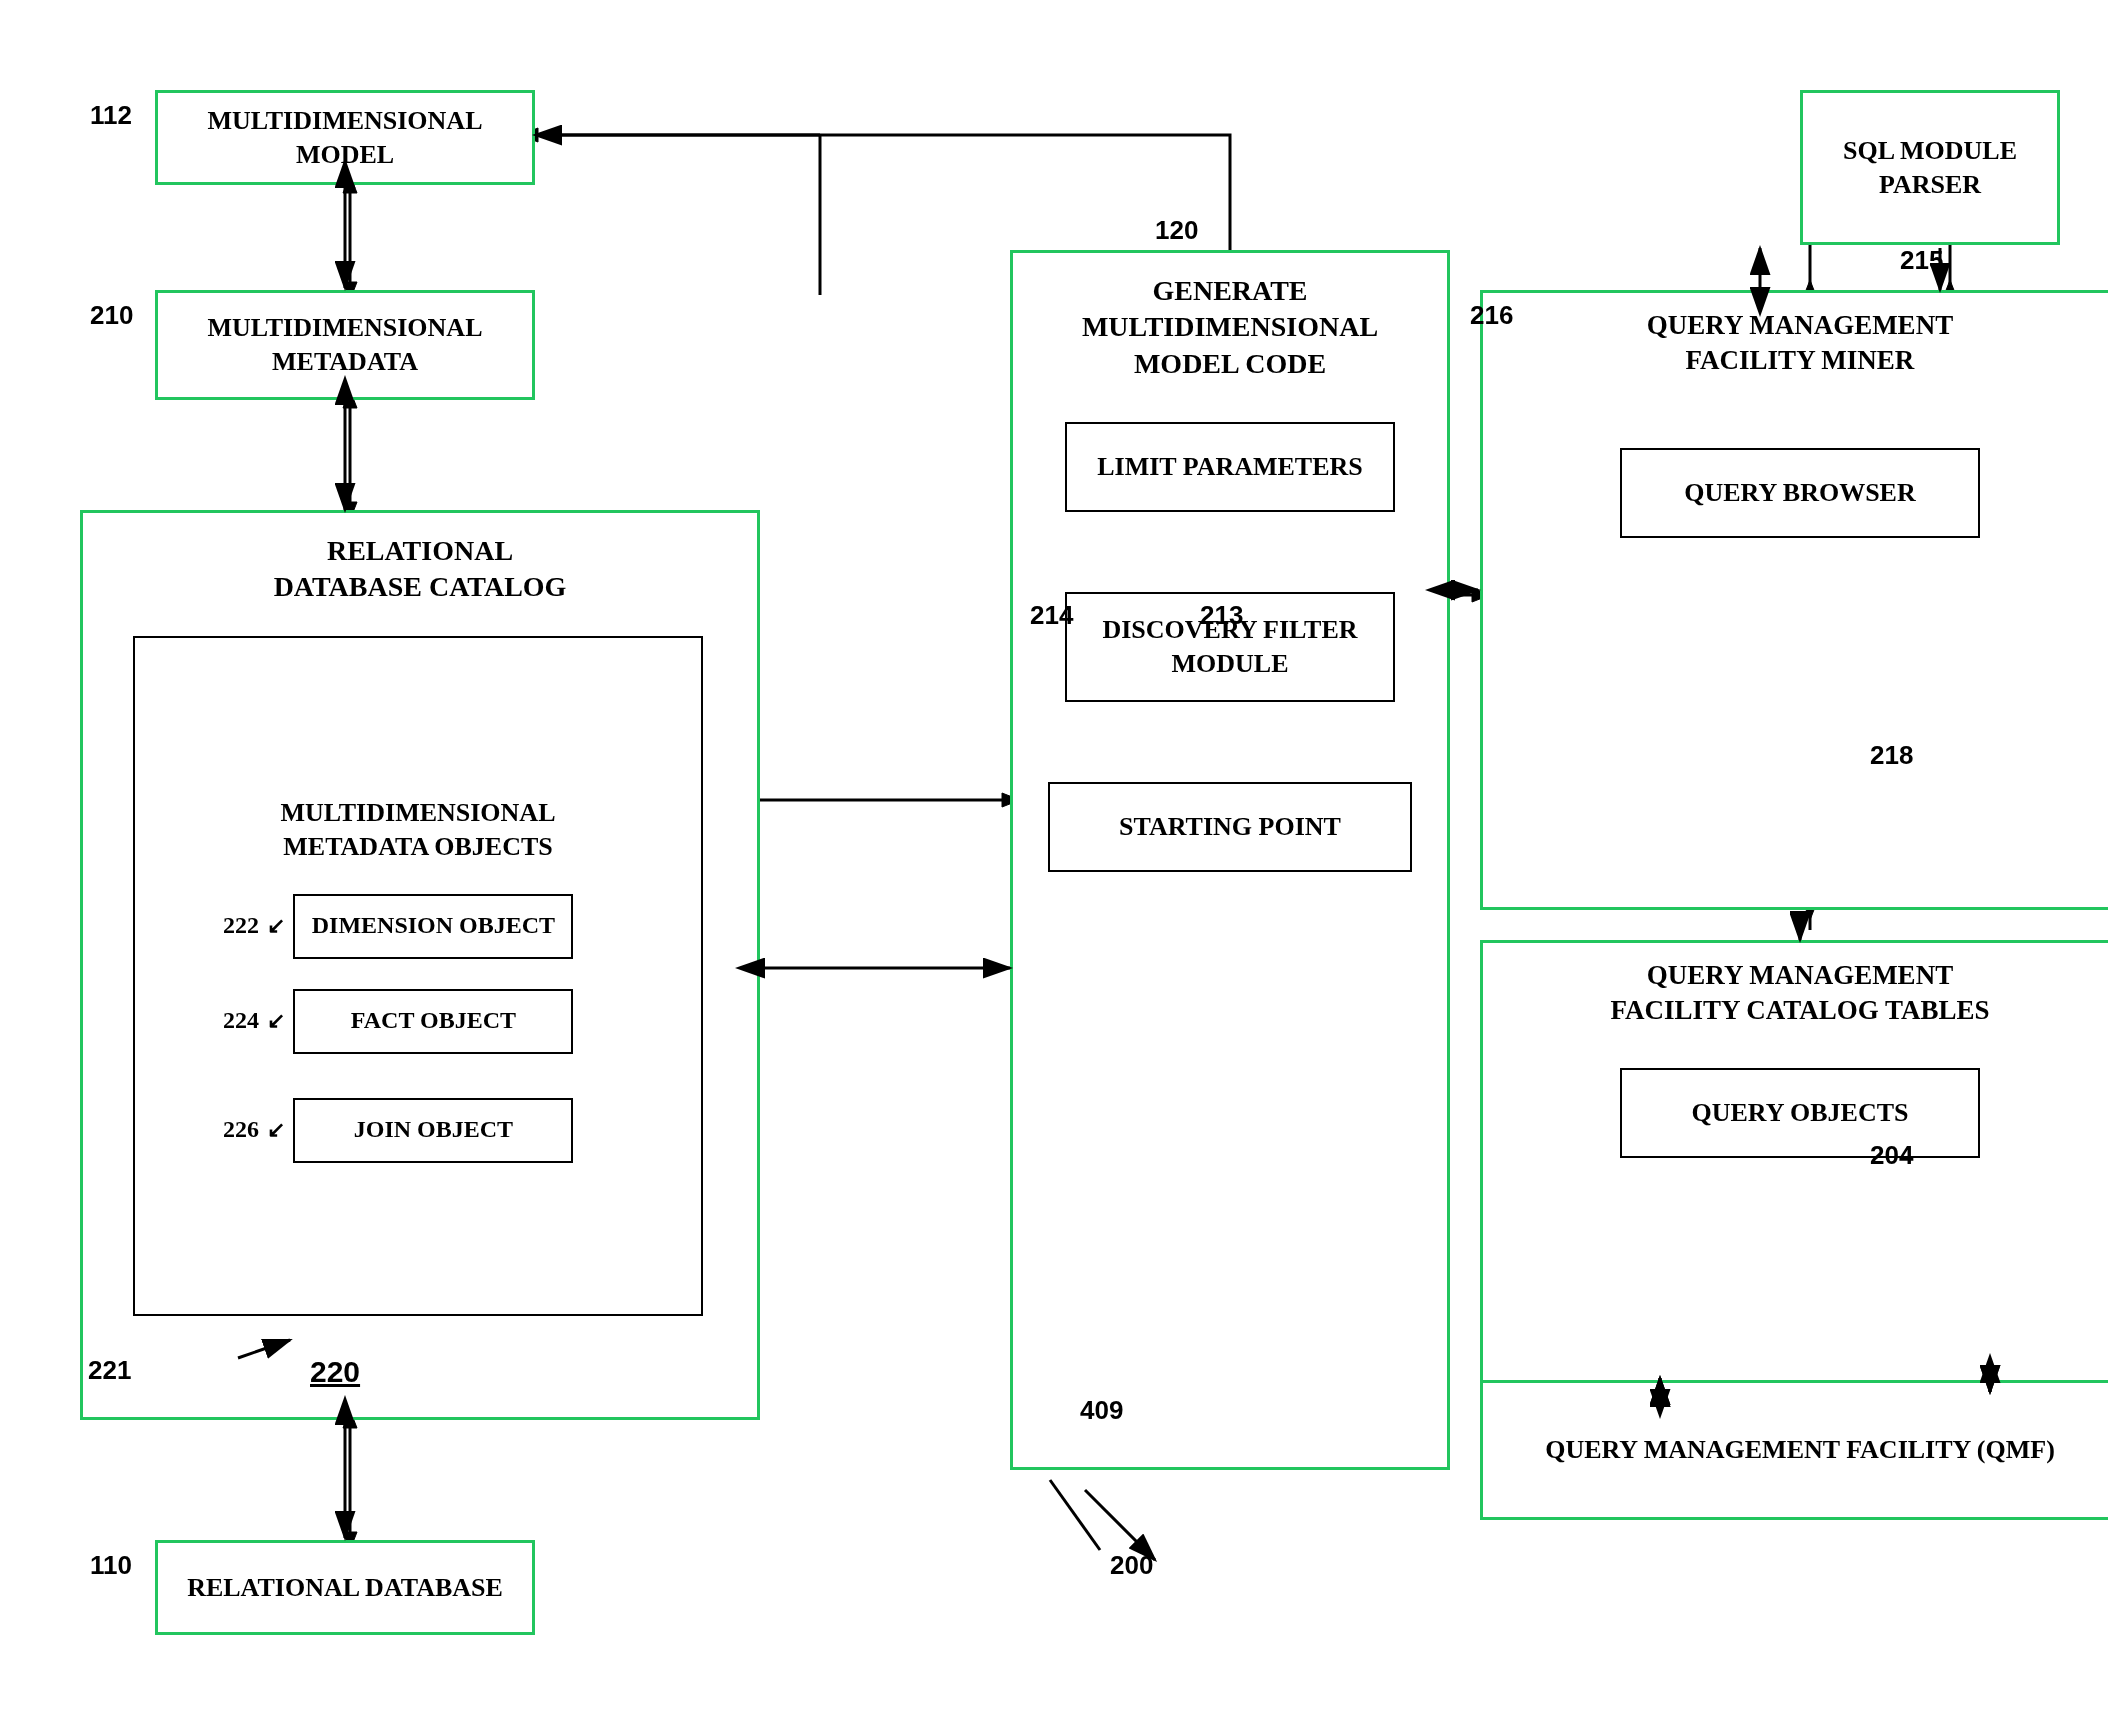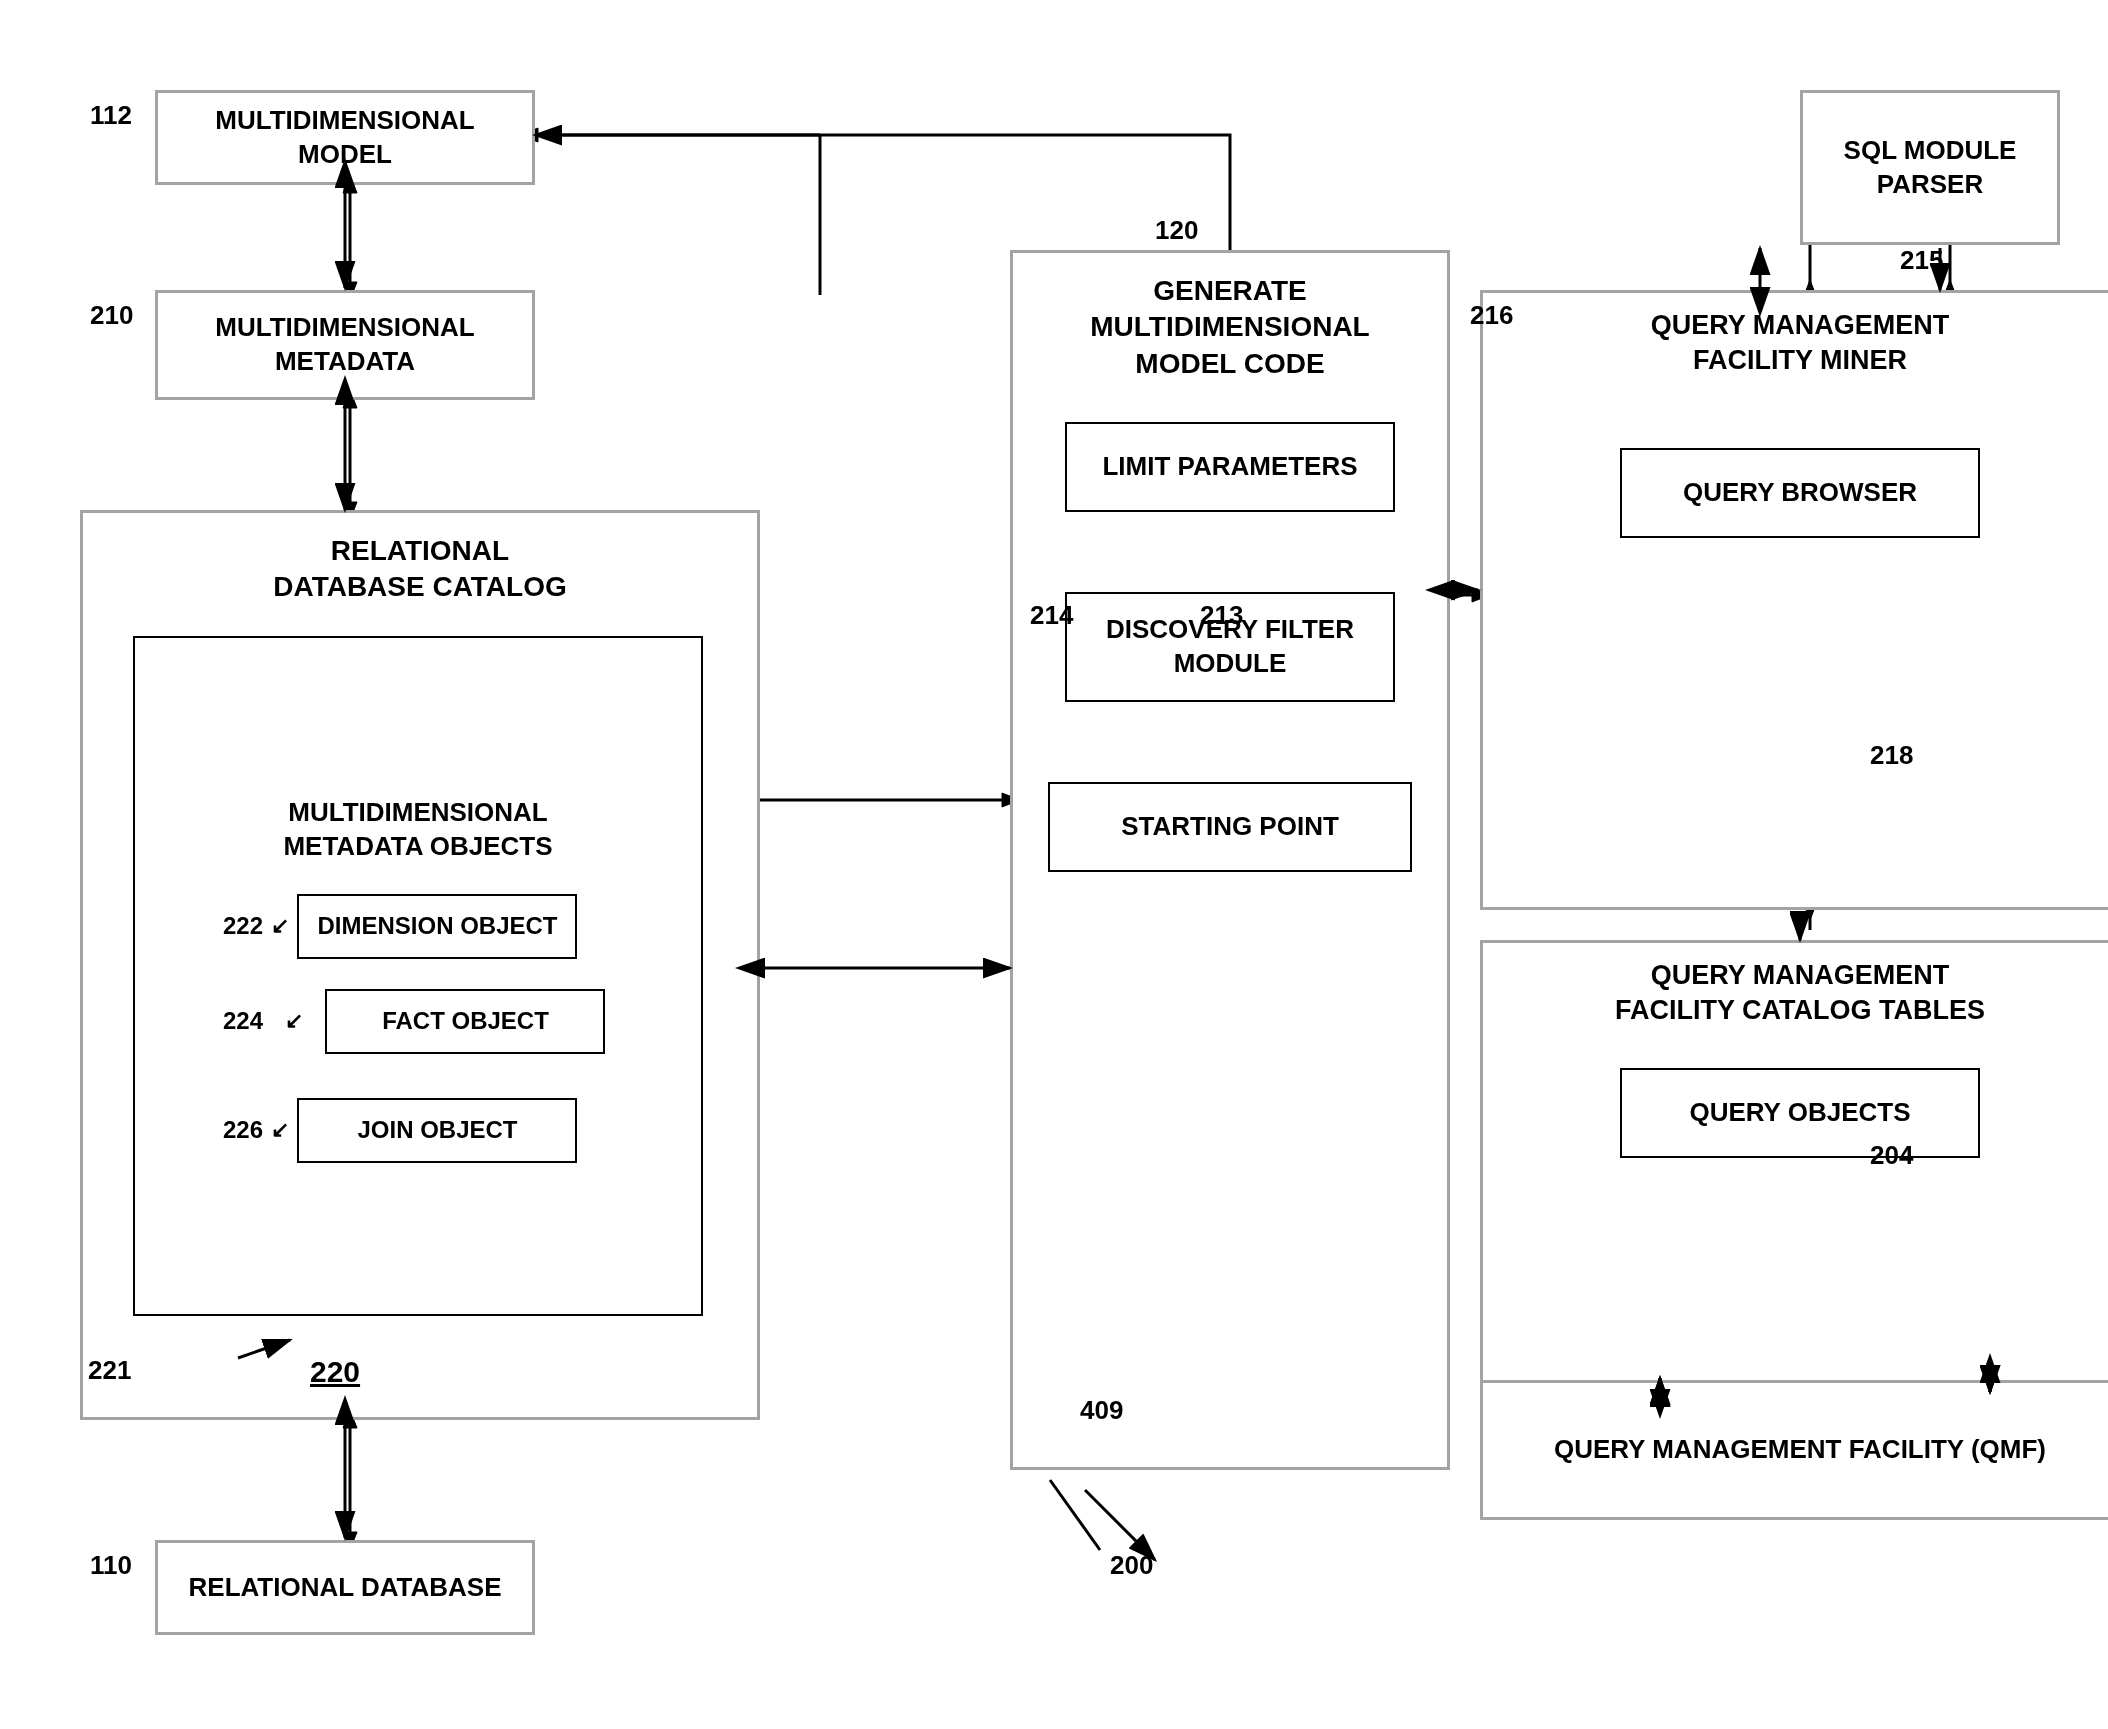--- a/index.html
+++ b/index.html
@@ -14,30 +14,31 @@
 
     .diagram-container {
       position: absolute;
       top: 0; left: 0;
       width: 2108px;
       height: 1729px;
     }
 
     .box {
       position: absolute;
-      border: 3px solid #a3a3a3;
+      border: 3px solid #22c55e;
       background: #fff;
       display: flex;
       align-items: center;
       justify-content: center;
       text-align: center;
       font-size: 28px;
       font-weight: bold;
       line-height: 1.3;
       padding: 10px;
+      font-family: Liberation Serif, serif;
     }
 
     .box-inner {
       position: absolute;
       border: 2px solid #000;
       background: #fff;
       display: flex;
       align-items: center;
       justify-content: center;
       text-align: center;
@@ -164,21 +165,21 @@
       </div>
 
       <div style="position:relative; left:80px; top:10px; margin-bottom:30px; display:flex; align-items:center;">
         <div class="label" style="position:relative; left:0; top:0; margin-right:8px; font-size:24px; font-weight:bold;">222</div>
         <div style="font-size:22px; font-weight:bold; margin-right:8px;">↙</div>
         <div class="box-inner" style="position:relative; left:0; top:0; width:280px; height:65px; font-size:24px;">
           <span>DIMENSION OBJECT</span>
         </div>
       </div>
 
-      <div style="position:relative; left:80px; top:10px; margin-bottom:44px; display:flex; align-items:center;gap:14px;">
+      <div style="position:relative; left:80px; top:10px; margin-bottom:44px; display:flex; align-items:center;">
         <div class="label" style="position:relative; left:0; top:0; margin-right:8px; font-size:24px; font-weight:bold;">224</div>
         <div style="font-size:22px; font-weight:bold; margin-right:8px;">↙</div>
         <div class="box-inner" style="position:relative; left:0; top:0; width:280px; height:65px; font-size:24px;">
           <span>FACT OBJECT</span>
         </div>
       </div>
 
       <div style="position:relative; left:80px; top:10px; margin-bottom:10px; display:flex; align-items:center;">
         <div class="label" style="position:relative; left:0; top:0; margin-right:8px; font-size:24px; font-weight:bold;">226</div>
         <div style="font-size:22px; font-weight:bold; margin-right:8px;">↙</div>

